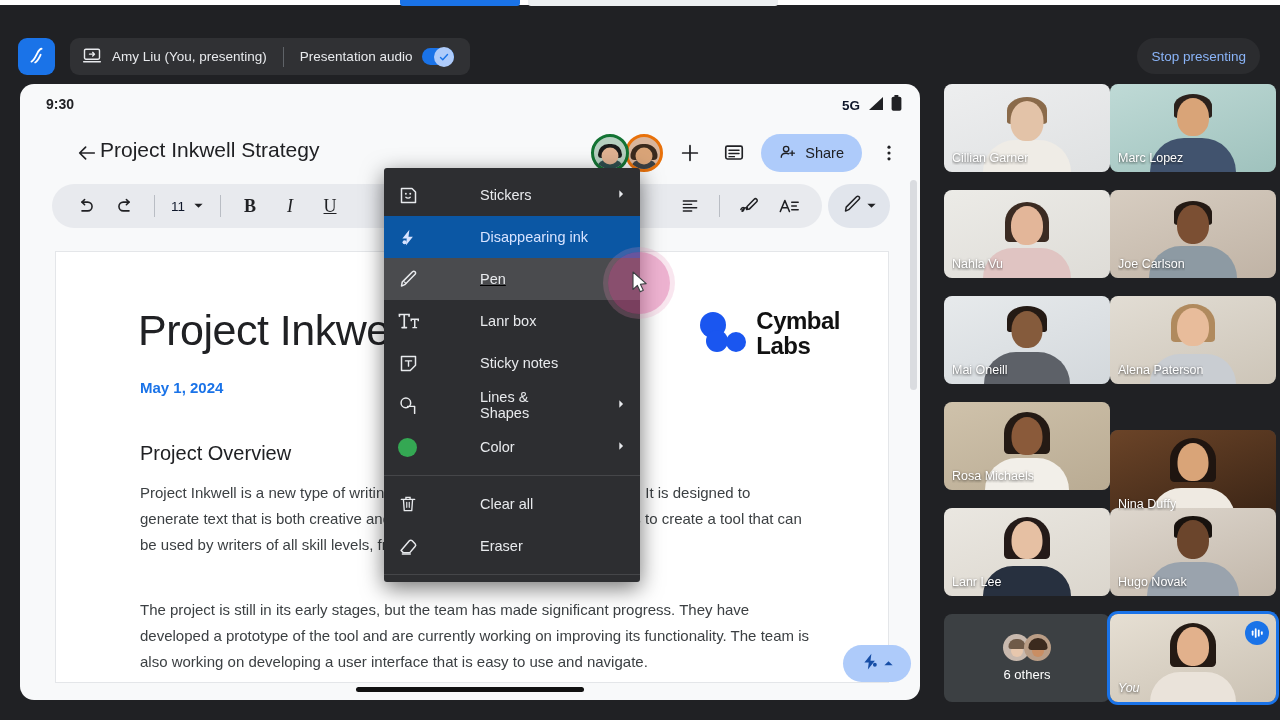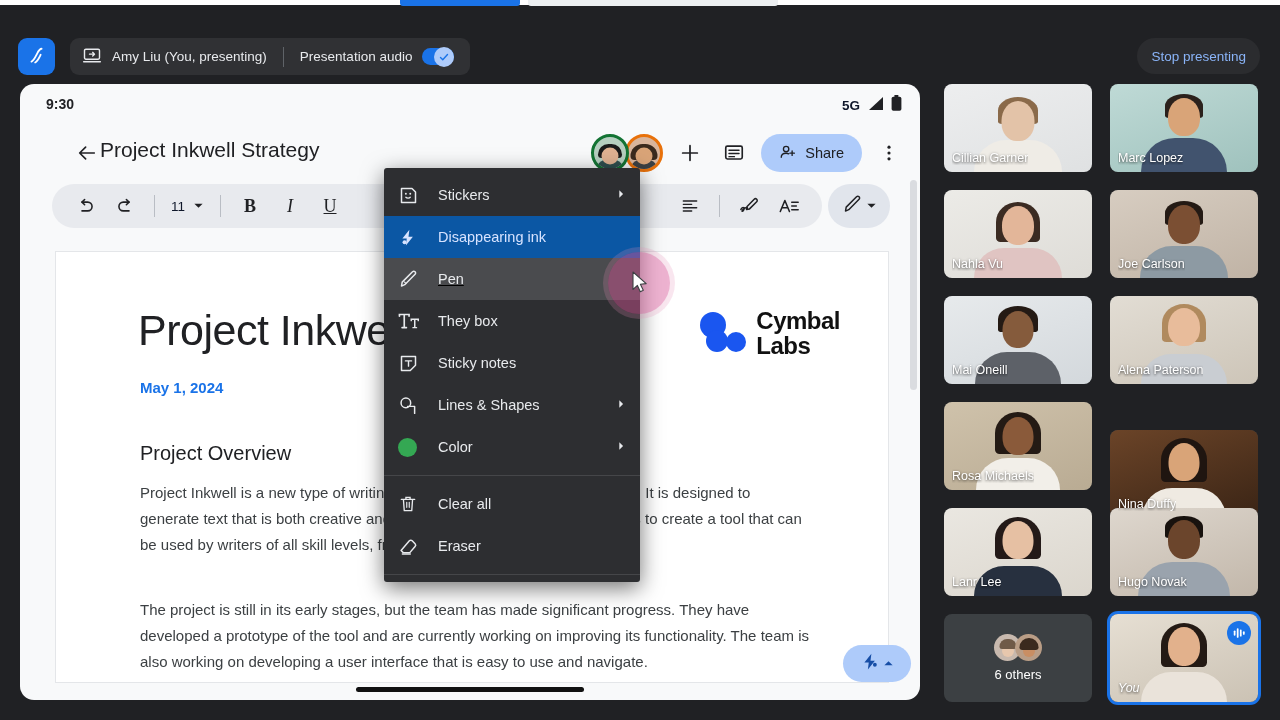--- a/index.html
+++ b/index.html
@@ -113,41 +113,41 @@
     position:absolute; left:843px; top:645px; width:68px; height:37px; background:#aecbfa;
     border-radius:19px; display:flex; align-items:center; justify-content:center; gap:2px; cursor:pointer; z-index:30;
   }
 
   
   .ctxmenu {
     position:absolute; left:384px; top:168px; width:256px;
     background:#2d2e31; border-radius:3px; z-index:40;
     box-shadow:0 6px 22px rgba(0,0,0,.55); padding:6px 0 0 0;
   }
-  .mi { height:42px; display:flex; align-items:center; padding:0 14px; cursor:pointer; position:relative; }
+  .mi { height:42px; display:flex; align-items:center; padding:0 14px; cursor:pointer; position:relative;gap:42px; }
   .mi .mi-ico { width:40px; display:flex; align-items:center; justify-content:flex-start; color:#e8eaed; }
   .mi .mi-label { font-size:14.5px; color:#e8eaed; flex:1; }
   .mi .mi-arrow { color:#e8eaed; font-size:10px; }
   .mi.sel { background:#0b57a4; }
   .mi.sel .mi-label { color:#d7e3ff; }
   .mi.hover { background:#4a4b4e;text-decoration:underline; }
   .mi-sep { height:1px; background:#454649; margin:7px 0; }
   .swatch { width:19px; height:19px; border-radius:50%; background:#34a853; }
 
   .cursor-ring {
     position:absolute; left:608px; top:252px; width:62px; height:62px; border-radius:50%;
     background: rgba(215,85,150,0.45); z-index:50;
     box-shadow: 0 0 0 5px rgba(226,140,180,0.22);
   }
   .cursor-arrow { position:absolute; left:632px; top:271px; z-index:51; }
 
   
   .grid { position:absolute; left:944px; top:84px; width:320px; height:616px; }
   .tile {
-    position:absolute; width:148px; height:88px; border-radius:8px; overflow:hidden;
+    position:absolute; width:166px; height:88px; border-radius:8px; overflow:hidden;
     background:#3c4043;
   }
   .tile .nm {
     position:absolute; left:8px; bottom:7px; font-size:12.5px; color:#ffffff;
     text-shadow:0 1px 3px rgba(0,0,0,.75); z-index:5; white-space:nowrap; overflow:hidden; max-width:142px;
   }
   .tile.self { box-shadow:0 0 0 3px #1a73e8;font-style:italic; }
   .mic-badge {
     position:absolute; right:7px; top:7px; width:24px; height:24px; border-radius:50%;
     background:#1a73e8; display:flex; align-items:center; justify-content:center; z-index:6;
@@ -417,21 +417,21 @@
       <span class="mi-label">Pen</span>
     </div>
 
     <div class="mi">
       <span class="mi-ico">
         <svg width="23" height="21" viewBox="0 0 26 24" fill="none">
           <path d="M1.5 6V4h11v2M7 4v15M4.5 19h5" stroke="#e8eaed" stroke-width="1.9" stroke-linecap="round"></path>
           <path d="M15 11V9.5h8V11M19 9.5V19M17 19h4" stroke="#e8eaed" stroke-width="1.7" stroke-linecap="round"></path>
         </svg>
       </span>
-      <span class="mi-label">They box</span>
+      <span class="mi-label">Lanr box</span>
     </div>
 
     <div class="mi">
       <span class="mi-ico">
         <svg width="21" height="21" viewBox="0 0 24 24" fill="none">
           <path d="M4 4h16v10l-6 6H4z" stroke="#e8eaed" stroke-width="1.7" stroke-linejoin="round"></path>
           <path d="M8.5 9h7M12 9v6" stroke="#e8eaed" stroke-width="1.6" stroke-linecap="round"></path>
         </svg>
       </span>
       <span class="mi-label">Sticky notes</span>

